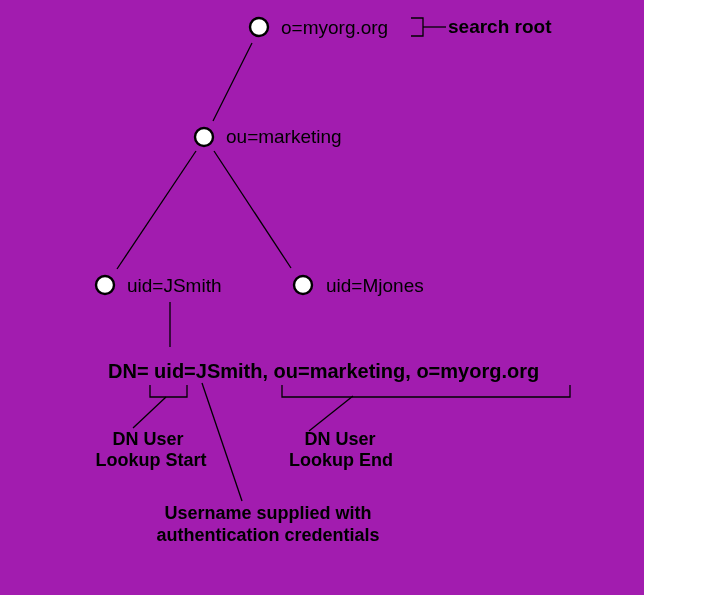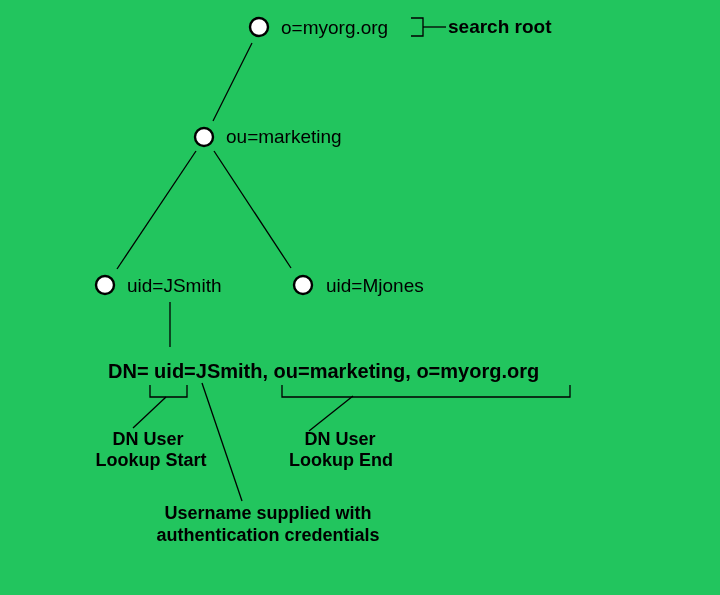--- a/index.html
+++ b/index.html
@@ -2,23 +2,23 @@
 <html><head>
 <meta charset="utf-8">
 <style>
   html, body {
     margin: 0;
     padding: 0;
     background: #ffffff;
   }
   .canvas {
     position: relative;
-    width: 720px;
+    width: 644px;
     height: 595px;
-    background: #22c55e;
+    background: #a21caf;
     overflow: hidden;
   }
   svg { display: block; }
   .node-circle {
     fill: #ffffff;
     stroke: #000000;
     stroke-width: 2.4;
   }
   .edge, .pointer, .bracket, .connector {
     stroke: #000000;

